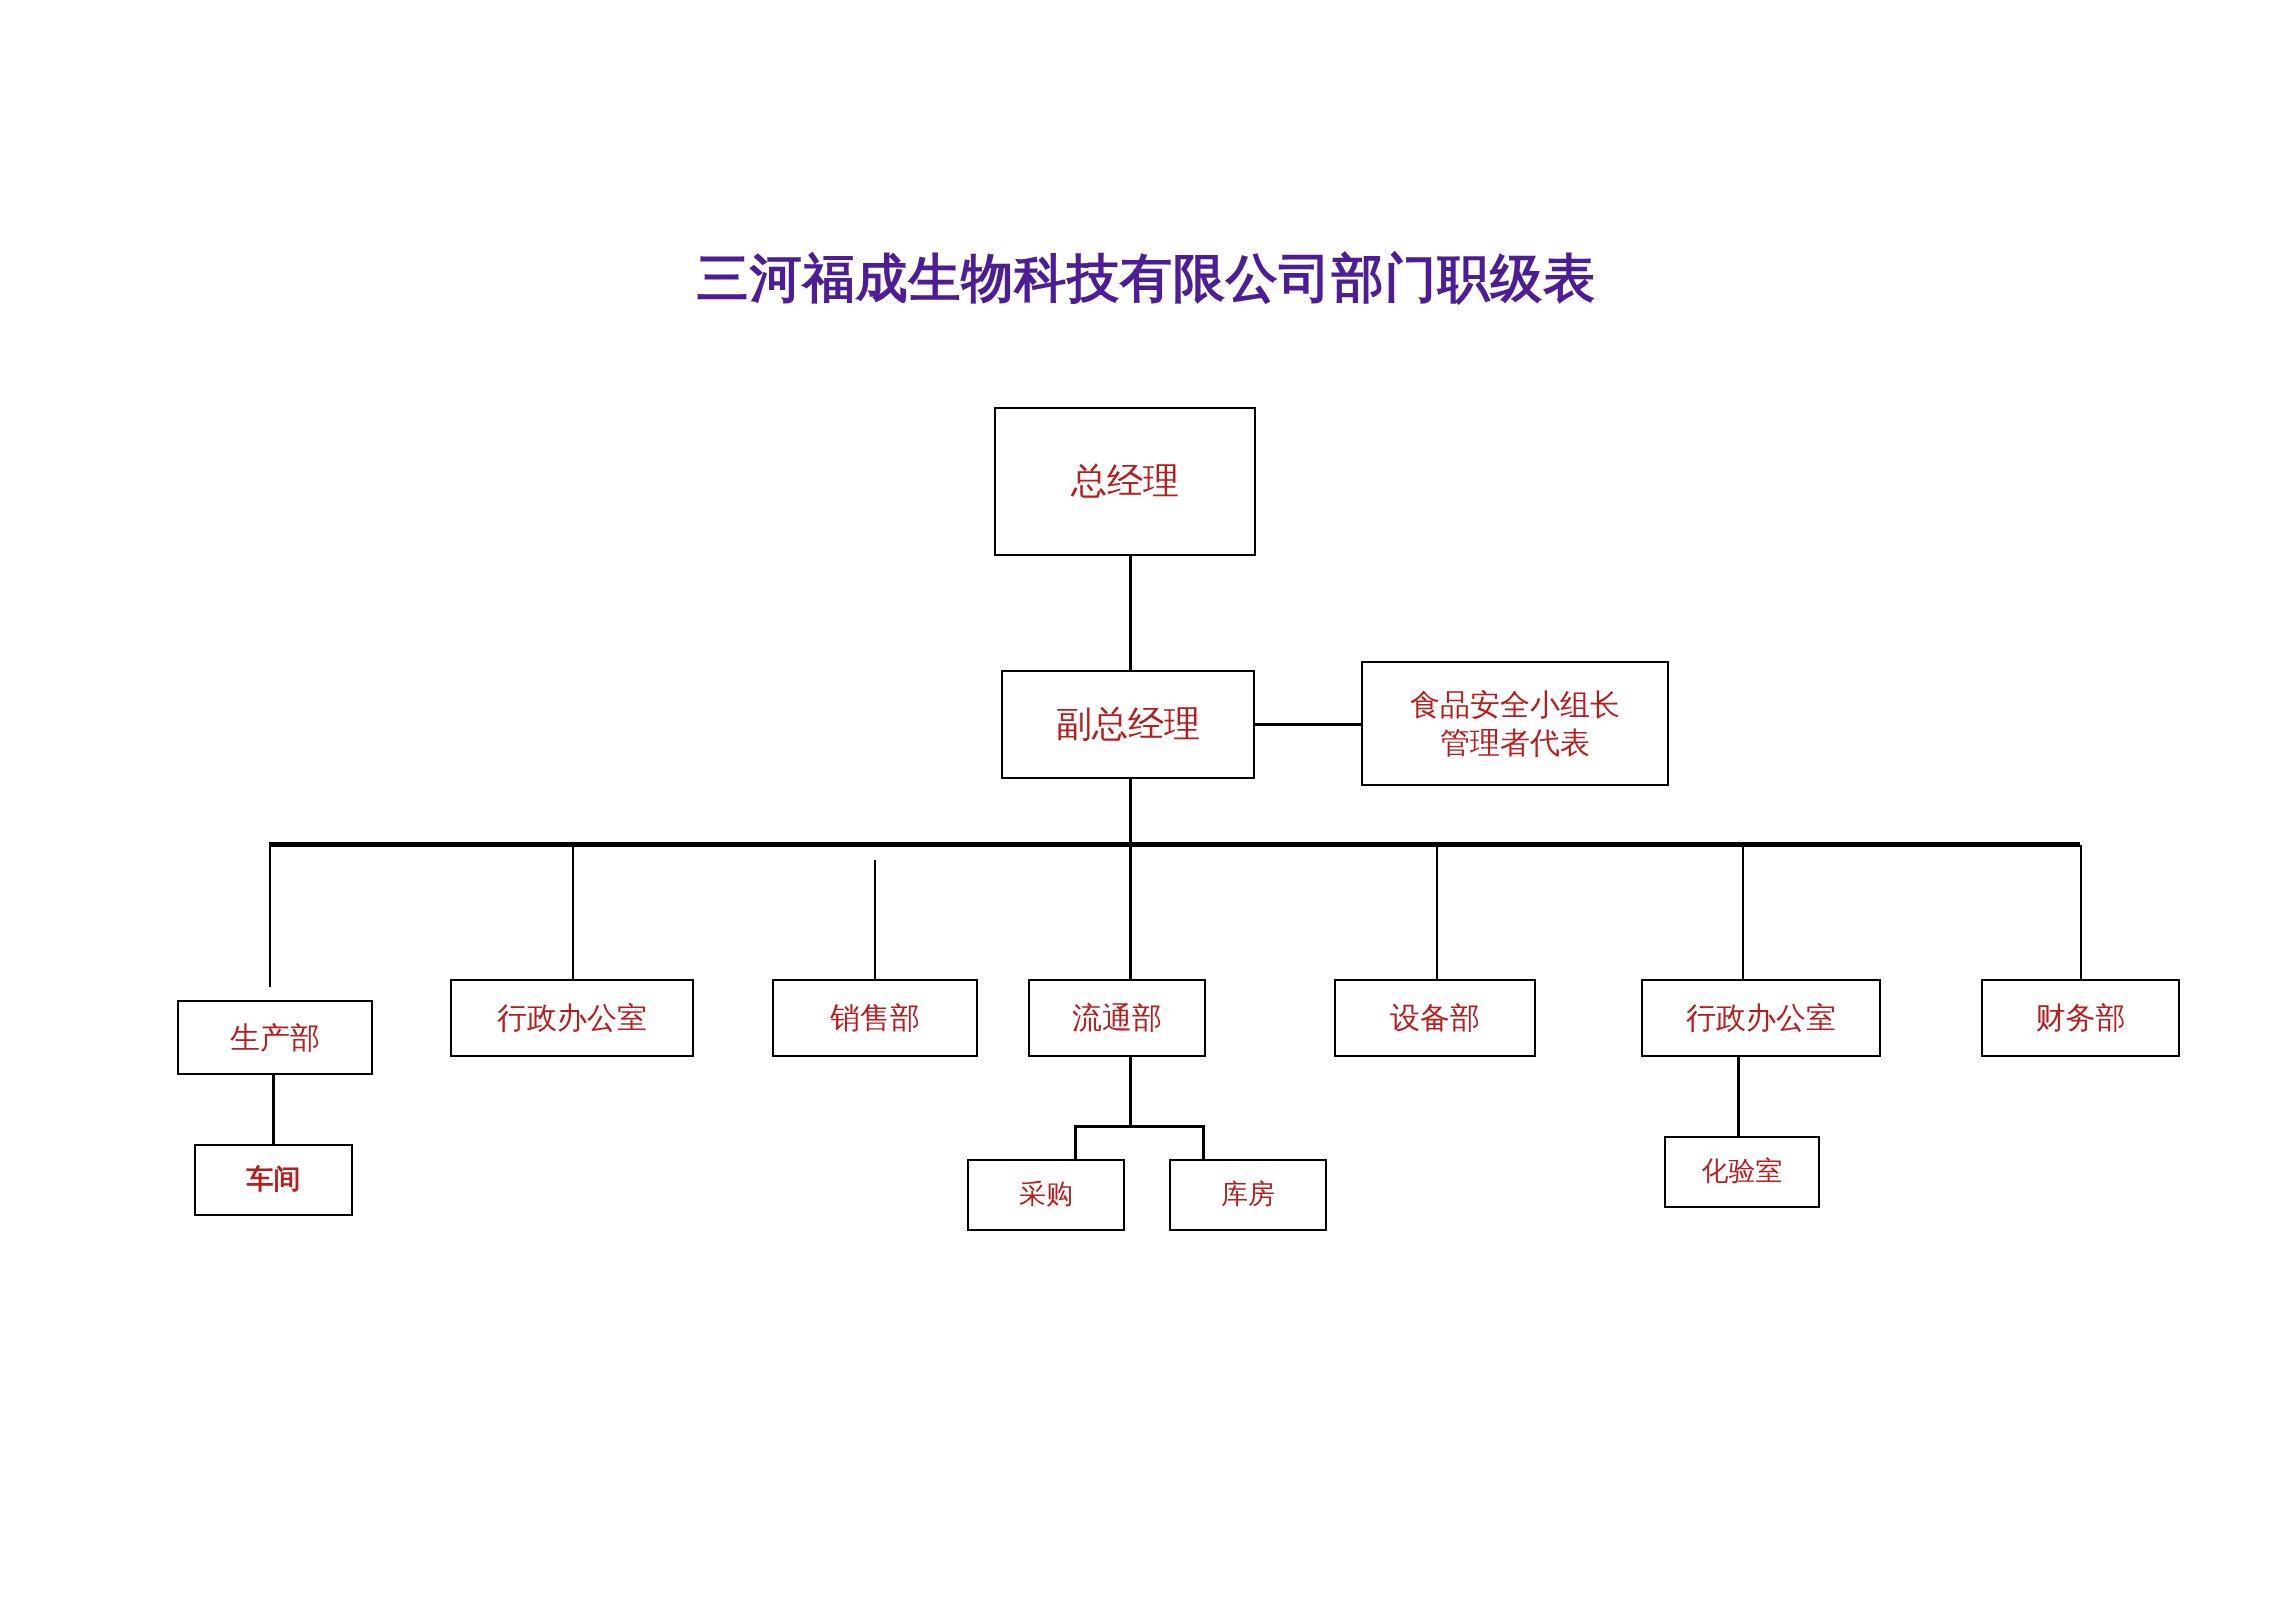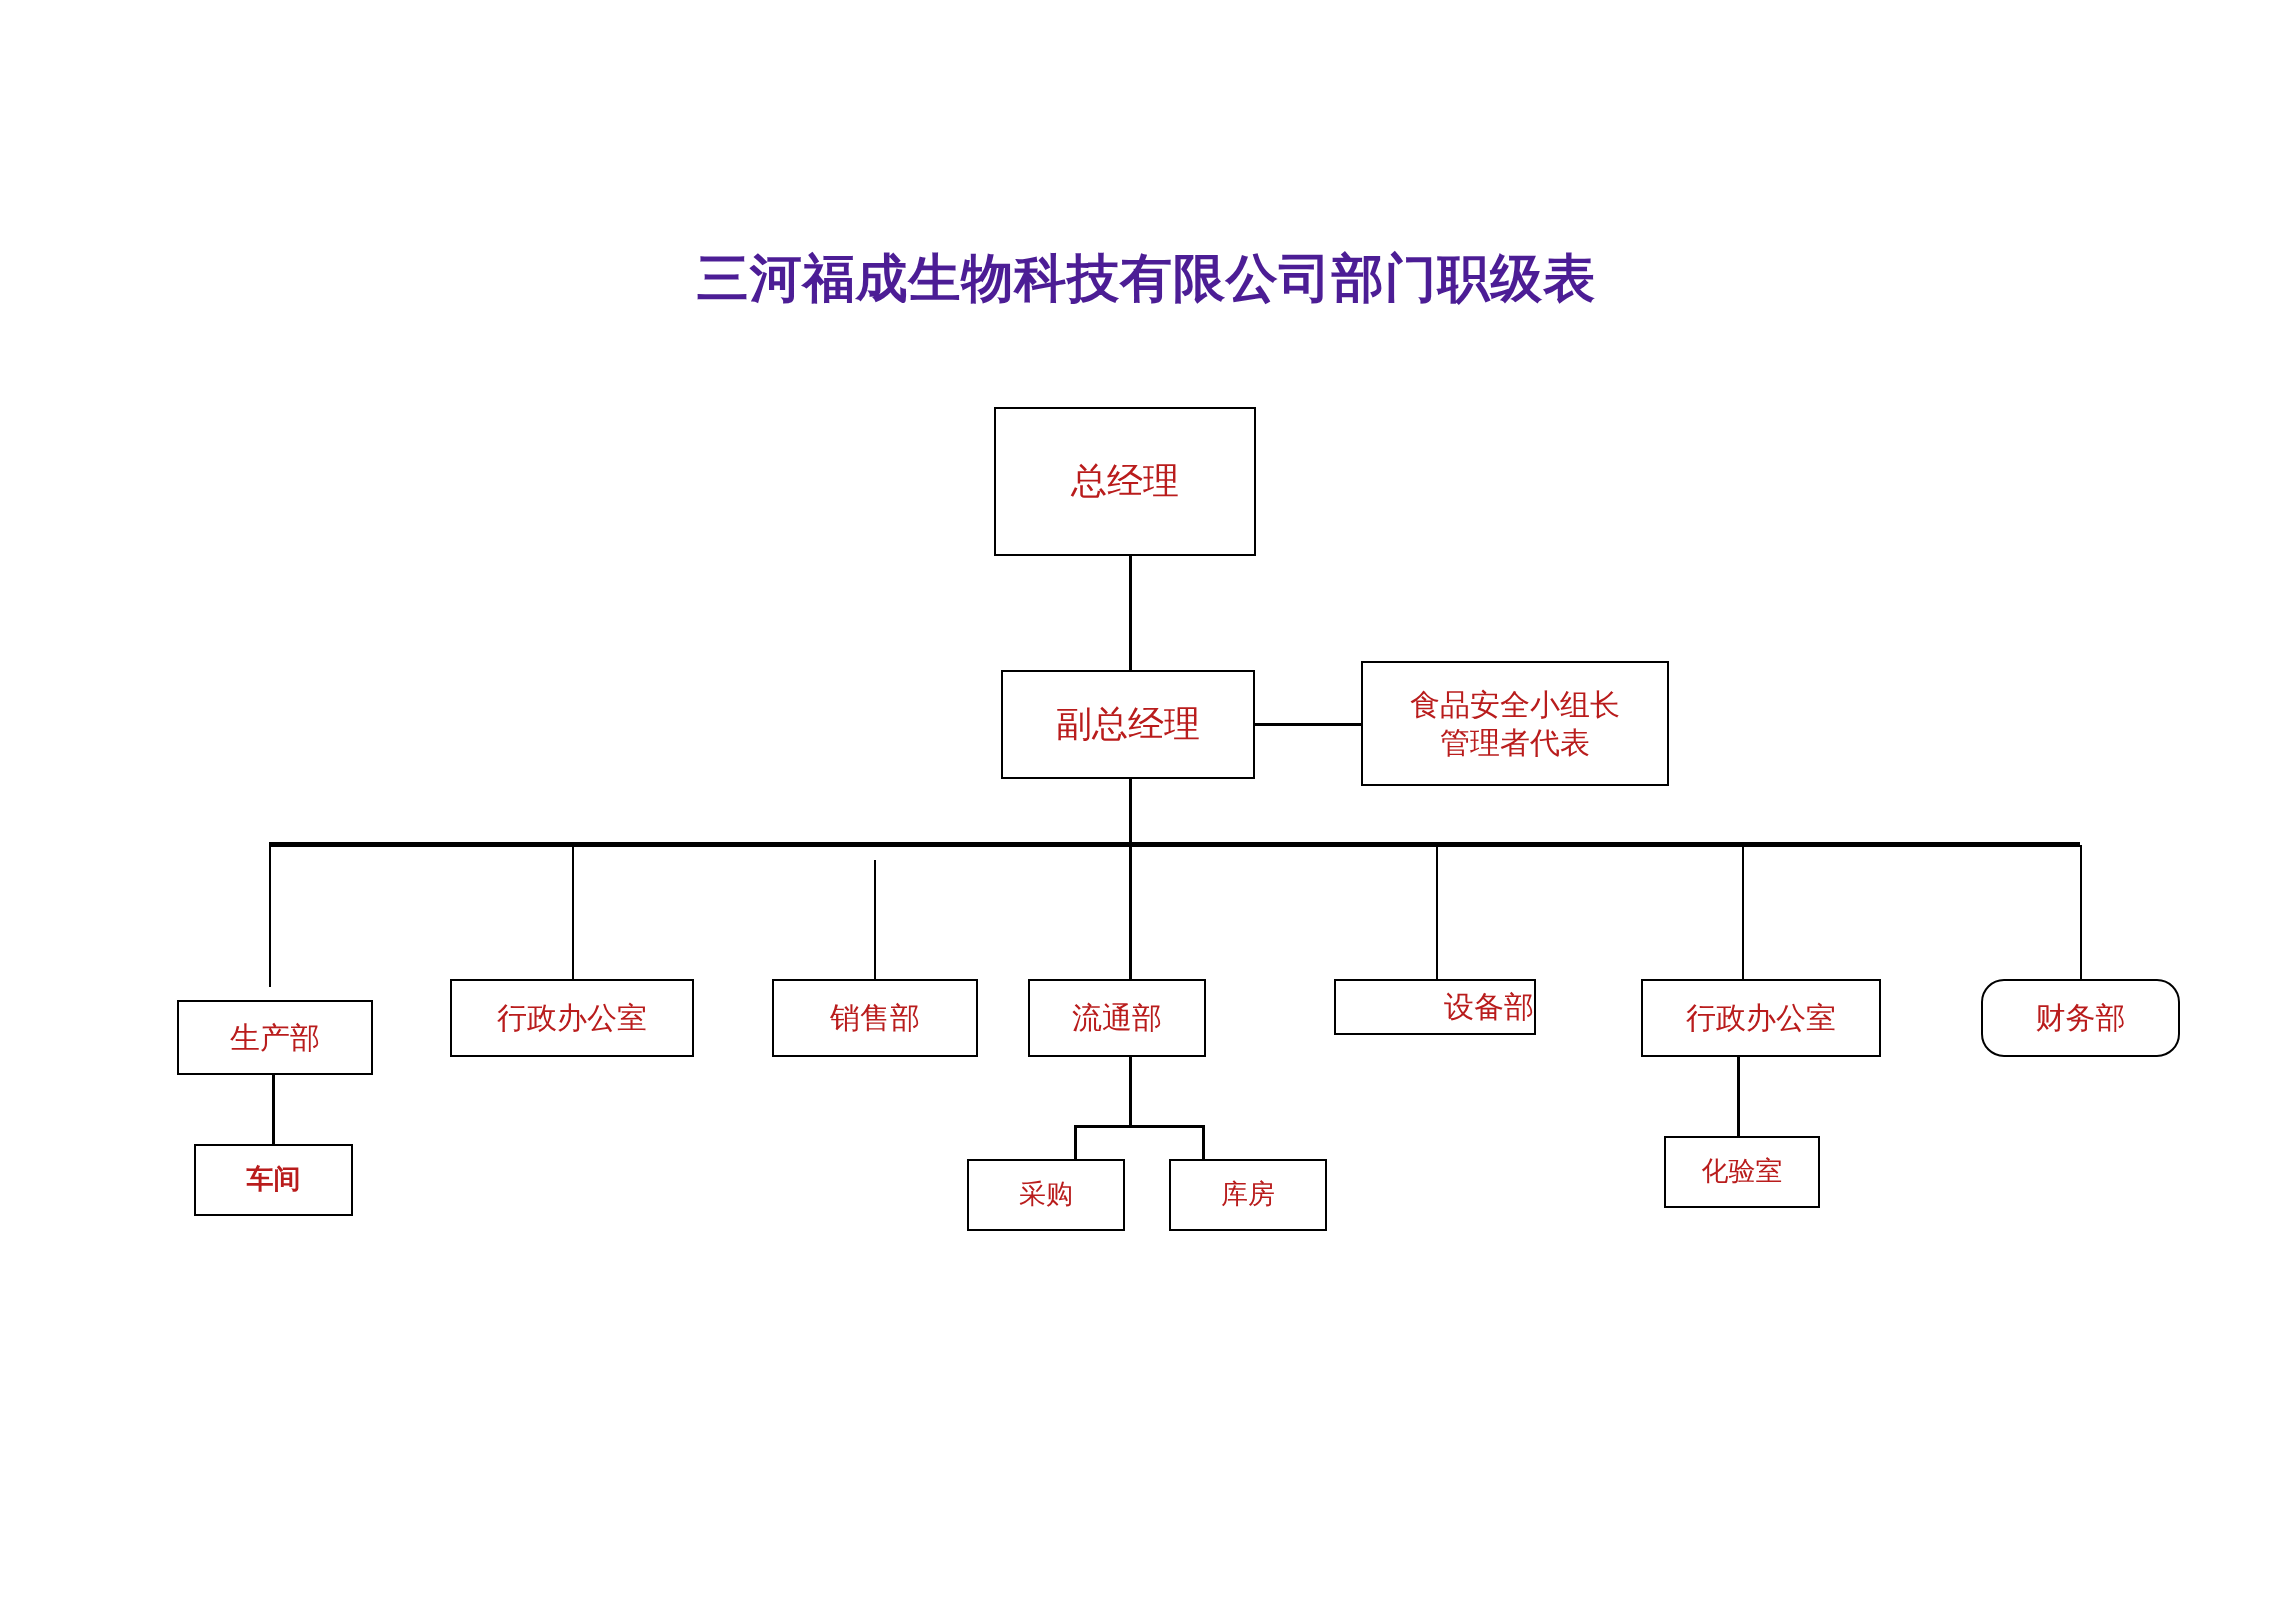--- a/index.html
+++ b/index.html
@@ -108,29 +108,29 @@
   </div>
 
   <div class="node lvl3" style="left:772px; top:979px; width:206px; height:78px;">
     <span class="label">销售部</span>
   </div>
 
   <div class="node lvl3" style="left:1028px; top:979px; width:178px; height:78px;">
     <span class="label">流通部</span>
   </div>
 
-  <div class="node lvl3" style="left:1334px; top:979px; width:202px; height:56px;text-align:right;">
+  <div class="node lvl3" style="left:1334px; top:979px; width:202px; height:78px;">
     <span class="label">设备部</span>
   </div>
 
   <div class="node lvl3" style="left:1641px; top:979px; width:240px; height:78px;">
     <span class="label">行政办公室</span>
   </div>
 
-  <div class="node lvl3" style="left:1981px; top:979px; width:199px; height:78px;border-radius:23px;">
+  <div class="node lvl3" style="left:1981px; top:979px; width:199px; height:78px;">
     <span class="label">财务部</span>
   </div>
 
   <div class="conn v" style="left:272px; top:1055px; height:90px;"></div>
 
   <div class="conn v" style="left:1129px; top:1055px; height:72px;"></div>
   <div class="conn h" style="left:1074px; top:1125px; width:131px;"></div>
   <div class="conn v" style="left:1074px; top:1125px; height:36px;"></div>
   <div class="conn v" style="left:1202px; top:1125px; height:36px;"></div>
 

